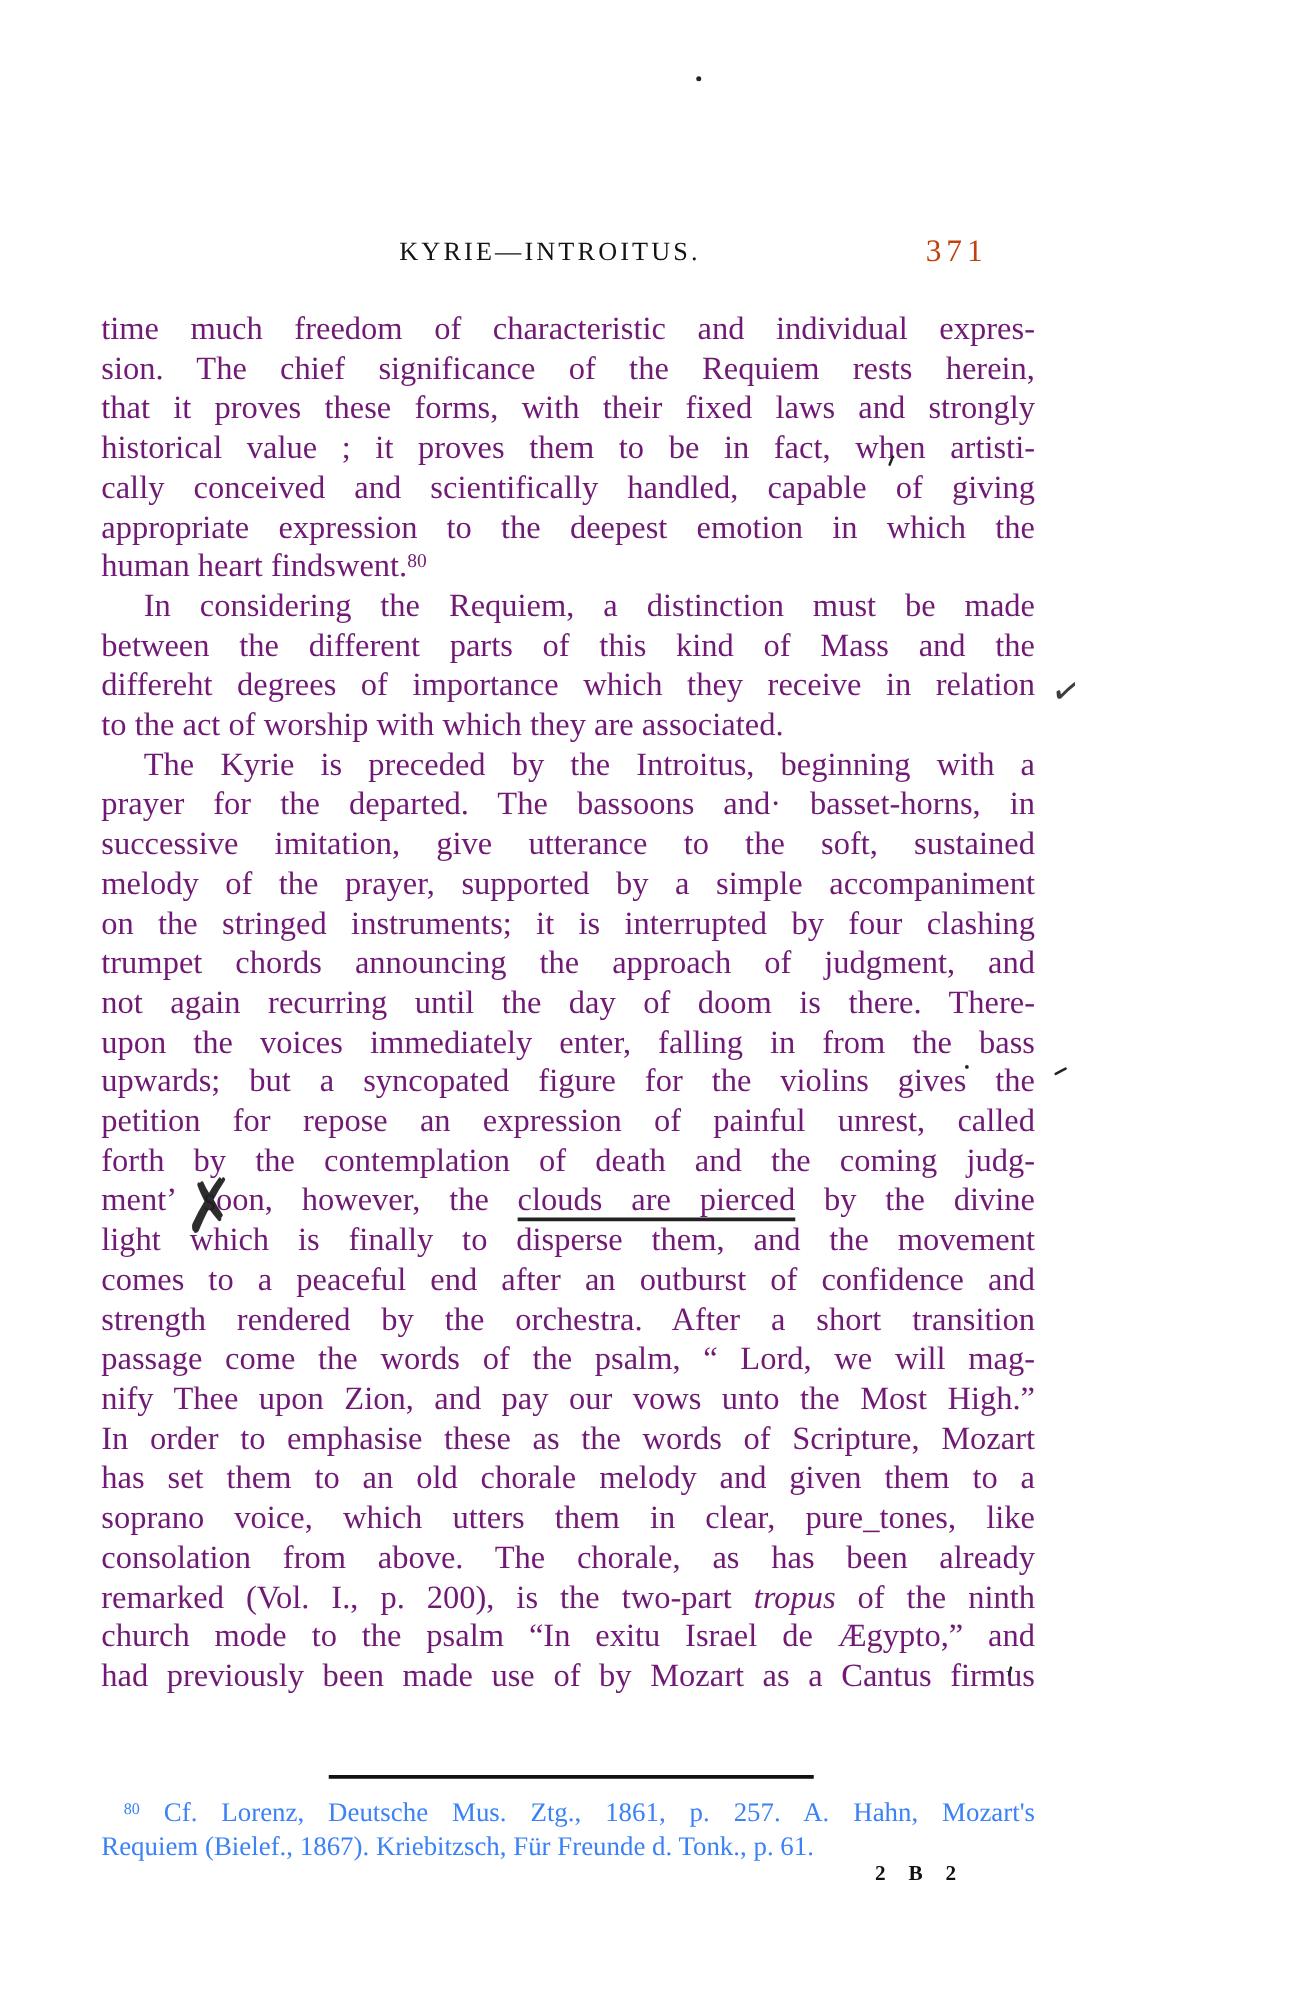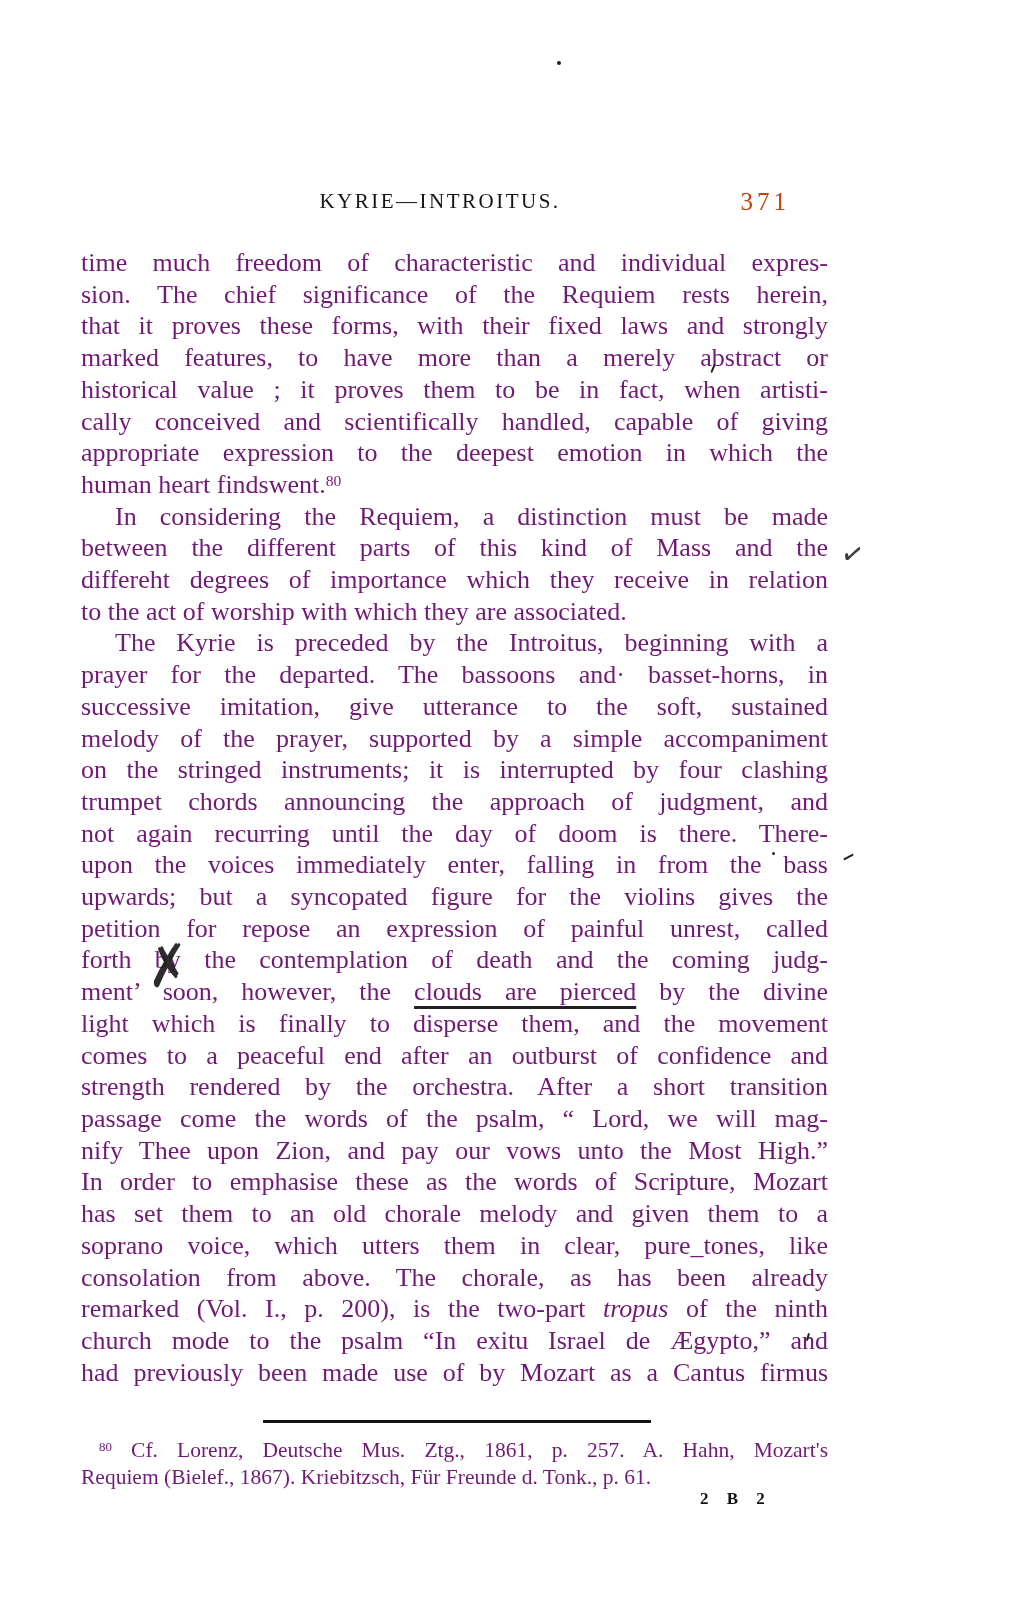--- a/index.html
+++ b/index.html
@@ -26,21 +26,21 @@
           text-underline-offset:6px;text-decoration-color:#222;}
 
   
   .annotation{position:absolute;font-family:"DejaVu Sans",sans-serif;color:#1c1c1c;z-index:5;}
   .check{left:841px;top:536px;font-size:30px;transform:rotate(12deg);opacity:.85;}
   .xmark{left:146px;top:936px;font-size:52px;transform:rotate(-6deg) scaleY(1.1);opacity:.92;}
 
   
   .footnote-sep{position:absolute;left:263px;top:1420px;width:388px;height:3px;background:#111;}
   .footnote{position:absolute;left:81px;top:1437px;width:747px;font-size:21.5px;
-            line-height:27px;color:#701a75;}
+            line-height:27px;color:#3b82f6;}
   .footnote .line.indent{text-indent:18px;}
   .signature{position:absolute;left:700px;top:1489px;font-size:17px;font-weight:600;
              letter-spacing:2px;word-spacing:10px;color:#111;}
 
   
   .speck{position:absolute;background:#222;border-radius:50%;z-index:4;}
   .sp1{left:557px;top:61px;width:4px;height:4px;}
   .sp2{left:968px;top:87px;width:3px;height:4px;}
   .sp3{left:712px;top:364px;width:2px;height:9px;border-radius:1px;transform:rotate(22deg);}
   .sp4{left:772px;top:852px;width:3px;height:3px;}
@@ -54,21 +54,20 @@
 
   <div class="running-head">
     <span class="head-title">KYRIE—INTROITUS.</span>
     <span class="page-num">371</span>
   </div>
 
   <div class="text-block" id="text-block">
       <div class="line">time much freedom of characteristic and individual expres-</div>
       <div class="line">sion. The chief significance of the Requiem rests herein,</div>
       <div class="line">that it proves these forms, with their fixed laws and strongly</div>
-      <div class="line">marked features, to have more than a merely abstract or</div>
       <div class="line">historical value ; it proves them to be in fact, when artisti-</div>
       <div class="line">cally conceived and scientifically handled, capable of giving</div>
       <div class="line">appropriate expression to the deepest emotion in which the</div>
       <div class="line endline">human heart findswent.<sup>80</sup></div>
       <div class="line indent">In considering the Requiem, a distinction must be made</div>
       <div class="line">between the different parts of this kind of Mass and the</div>
       <div class="line">differeht degrees of importance which they receive in relation</div>
       <div class="line endline">to the act of worship with which they are associated.</div>
       <div class="line indent">The Kyrie is preceded by the Introitus, beginning with a</div>
       <div class="line">prayer for the departed. The bassoons and· basset-horns, in</div>

